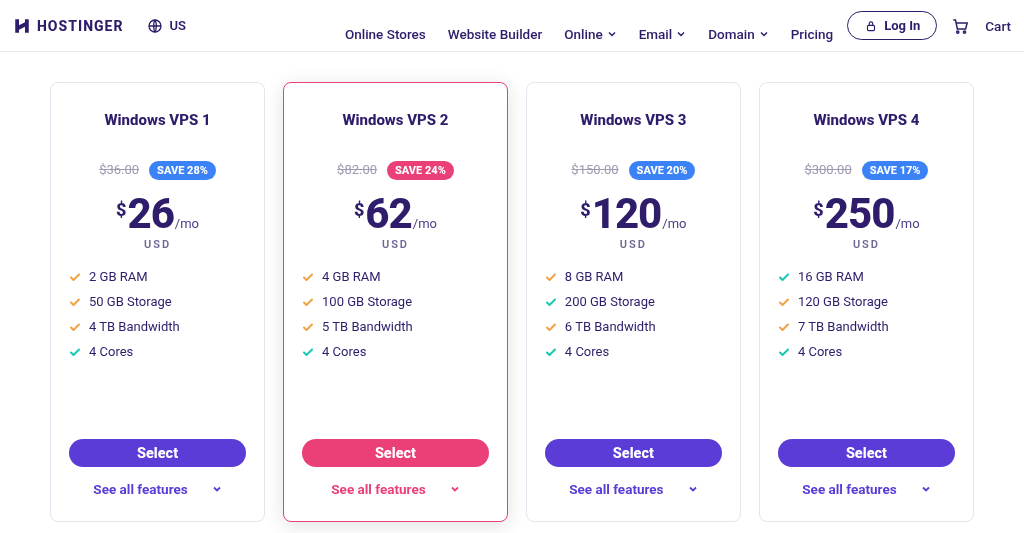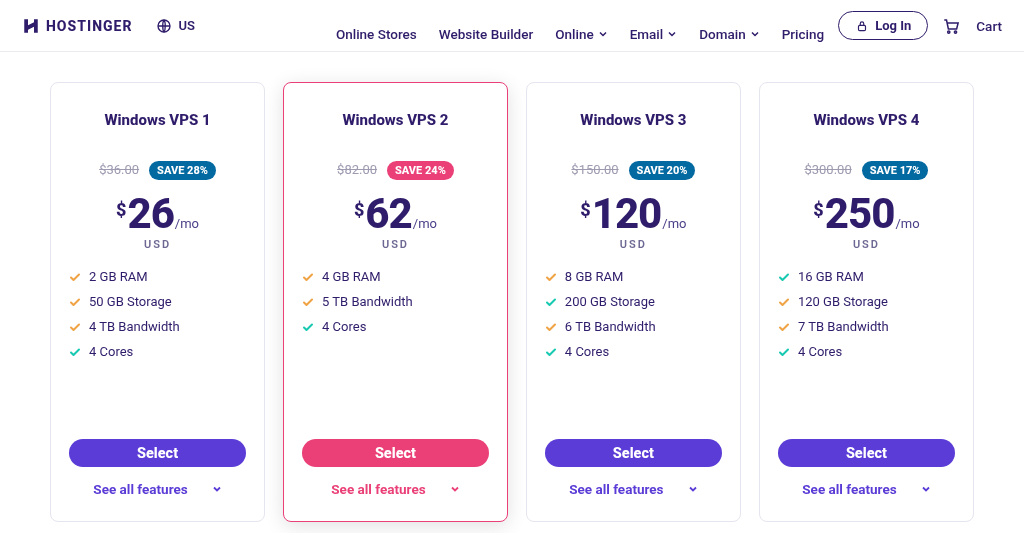--- a/index.html
+++ b/index.html
@@ -1,39 +1,39 @@
 <!DOCTYPE html>
 <html><head>
 <meta charset="utf-8">
 <style>
   * { box-sizing: border-box; margin: 0; padding: 0; font-family: -apple-system, BlinkMacSystemFont, "Segoe UI", Roboto, "Helvetica Neue", Arial, sans-serif; }
   body { background: #ffffff; color: #2f1c6a; width: 1024px; }
   
-  .topbar { display: flex; align-items: center; height: 52px; padding: 0 22px; border-bottom: 1px solid #eaeaef; }
+  .topbar { display: flex; align-items: center; height: 52px; padding: 0 13px; border-bottom: 1px solid #eaeaef; }
   .logo { display: flex; align-items: center; gap: 6px; font-weight: 800; letter-spacing: 1px; color: #2f1c6a; font-size: 14px; }
   .logo-mark { width: 18px; height: 18px; }
   .region { display:flex; align-items:center; gap:6px; margin-left: 24px; font-size: 13px; color:#2f1c6a; font-weight:600; cursor:pointer;}
   .region svg { width:16px; height:16px; }
   .spacer { flex: 1; }
   .nav { display:flex; gap: 22px; margin-top: 17px; }
   .nav a { color:#2f1c6a; text-decoration:none; font-size: 13.5px; font-weight:500; display:flex; align-items:center; gap:4px; cursor:pointer;}
   .nav .chev { width:10px; height:10px; }
   .login-btn { display:flex; align-items:center; gap:6px; border:1.5px solid #2f1c6a; border-radius: 999px; padding: 6px 16px; font-size: 13px; font-weight:700; color:#2f1c6a; cursor:pointer; margin-left: 14px;}
   .login-btn svg{ width:14px; height:14px;}
   .cart { display:flex; align-items:center; gap:16px; margin-left: 14px; font-size:13.5px; font-weight:500; color:#2f1c6a; cursor:pointer;}
   .cart svg{ width:18px; height:18px;}
   
   .plans-wrap { padding: 30px 50px 40px; display:flex; gap: 18px; justify-content:center;}
   .card { position:relative; width: 220px; border: 1px solid #e5e5ef; border-radius: 8px; background:#fff; padding: 0 18px 24px; display:flex; flex-direction:column; min-height: 400px;}
   .card.popular { border-color: #ea3f77; box-shadow: 0 4px 20px rgba(0,0,0,0.12); width: 230px; min-height: 440px;}
   .pop-ribbon { position:absolute; left:-1px; right:-1px; top:-24px; height:24px; background:#ea3f77; color:#fff; font-size:11.5px; font-weight:700; letter-spacing:2px; display:flex; align-items:center; justify-content:center; border-radius:6px 6px 0 0;}
   .plan-name { text-align:center; font-weight:800; font-size:15px; color:#2f1c6a; margin-top: 28px;}
   .price-row { text-align:center; margin-top: 30px;}
   .strike { color:#9e9bb1; text-decoration: line-through; font-size: 13px; margin-right:6px;}
-  .save-pill { display:inline-block; background:#0369a1; color:#fff; font-size:11px; font-weight:800; border-radius: 999px; padding:3px 8px; }
+  .save-pill { display:inline-block; background:#3b82f6; color:#fff; font-size:11px; font-weight:800; border-radius: 999px; padding:3px 8px; }
   .save-pill.pink { background:#ea3f77; }
   .price-big { margin-top:8px; display:flex; align-items:baseline; justify-content:center; gap:1px;}
   .dollar { font-weight:800; font-size:18px; color:#2f1c6a; position:relative; top:-12px;}
   .amount { font-weight:800; font-size:42px; color:#2f1c6a; letter-spacing:-1px;}
   .permo { font-weight:400; font-size:13px; color:#4a3f87;margin-top:28px; }
   .currency { text-align:center; font-size:11px; letter-spacing:2px; color:#6c6893; font-weight:600;}
   .features { list-style:none; margin-top:18px; display:flex; flex-direction:column; gap:10px; font-size:13px; color:#2f1c6a;}
   .features li { display:flex; align-items:center; gap:8px; }
   .chk { width:12px; height:12px; flex-shrink:0; }
   .chk.orange path { stroke:#f0a345; }
@@ -175,20 +175,26 @@
         <li>
           <svg viewBox="0 0 12 12" class="chk orange">
             <path d="M2 6.5l2.5 2.5L10 3.5" fill="none" stroke-width="2" stroke-linecap="round" stroke-linejoin="round"></path>
           </svg>
           <span>4 GB RAM</span>
         </li>
         <li>
           <svg viewBox="0 0 12 12" class="chk orange">
             <path d="M2 6.5l2.5 2.5L10 3.5" fill="none" stroke-width="2" stroke-linecap="round" stroke-linejoin="round"></path>
           </svg>
+          <span>100 GB Storage</span>
+        </li>
+        <li>
+          <svg viewBox="0 0 12 12" class="chk orange">
+            <path d="M2 6.5l2.5 2.5L10 3.5" fill="none" stroke-width="2" stroke-linecap="round" stroke-linejoin="round"></path>
+          </svg>
           <span>5 TB Bandwidth</span>
         </li>
         <li>
           <svg viewBox="0 0 12 12" class="chk teal">
             <path d="M2 6.5l2.5 2.5L10 3.5" fill="none" stroke-width="2" stroke-linecap="round" stroke-linejoin="round"></path>
           </svg>
           <span>4 Cores</span>
         </li>
       </ul>
     <div class="spacer-v"></div>

